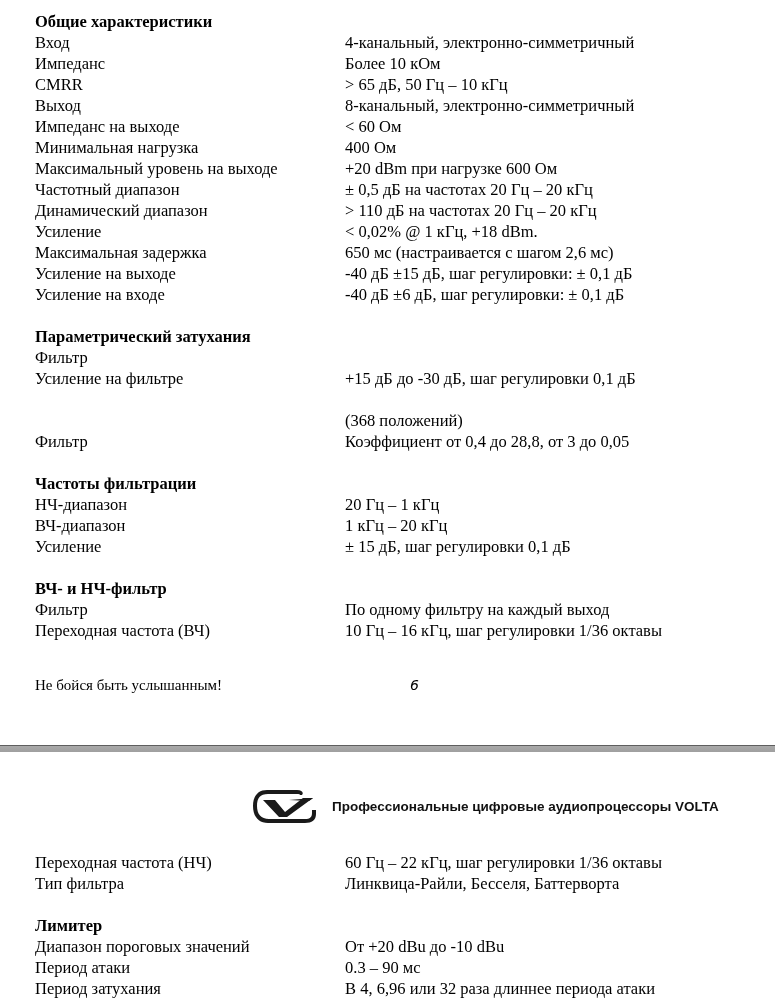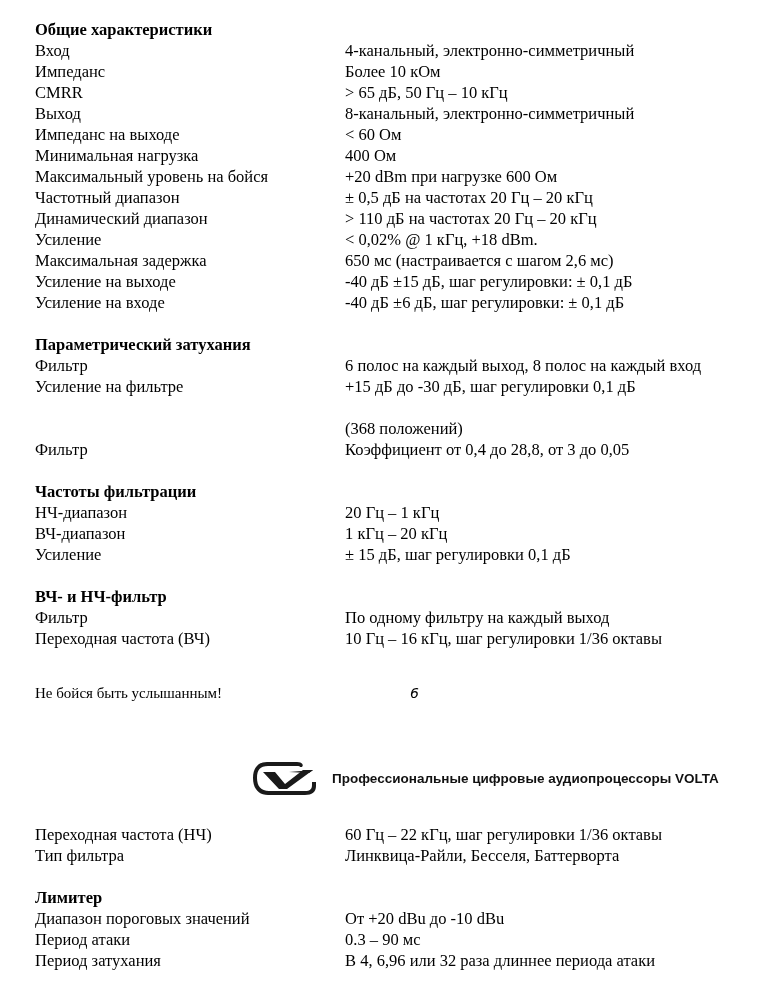--- a/index.html
+++ b/index.html
@@ -1,20 +1,20 @@
 <!DOCTYPE html>
 <html><head>
 <meta charset="utf-8">
 <style>
   html, body { margin: 0; padding: 0; background: #ffffff; }
   body { width: 775px; height: 1000px; position: relative; overflow: hidden;
          font-family: "Liberation Serif", serif; color: #000; }
   .page { position: absolute; left: 0; width: 775px; background: #fff; }
-  .page1 { top: 0; height: 745px; margin-top: 8px; }
-  .page2 { top: 740px; height: 212px; }
+  .page1 { top: 0; height: 745px; }
+  .page2 { top: 768px; height: 212px; }
   .row { position: absolute; left: 35px; width: 740px; height: 21px; font-size: 16.5px; line-height: 21px; white-space: nowrap; text-decoration: underline; }
   .row .k { position: absolute; left: 0; }
   .row .v { position: absolute; left: 310px; }
   .heading { position: absolute; left: 35px; font-size: 16.5px; line-height: 21px; font-weight: bold; white-space: nowrap; }
   .footer-motto { position: absolute; left: 35px; top: 675px; font-size: 15px; line-height: 20px; }
   .footer-page { position: absolute; left: 410px; top: 675px; font-family: "DejaVu Sans", sans-serif; font-size: 14px; font-style: italic; line-height: 20px; }
   .separator { position: absolute; left: 0; top: 745px; width: 775px; height: 7px;
                background: linear-gradient(#5e5e5e 0px, #5e5e5e 1px, #a9a9a9 1px, #9f9f9f 7px); }
   .brand { position: absolute; top: 18px; left: 253px; height: 40px; display: flex; align-items: center; }
   .brand svg { width: 66px; height: 40px; }
@@ -44,21 +44,21 @@
     </div>
   <div class="row" style="top:116px">
       <span class="k">Импеданс на выходе</span>
       <span class="v">&lt; 60 Ом</span>
     </div>
   <div class="row" style="top:137px">
       <span class="k">Минимальная нагрузка</span>
       <span class="v">400 Ом</span>
     </div>
   <div class="row" style="top:158px">
-      <span class="k">Максимальный уровень на бойся</span>
+      <span class="k">Максимальный уровень на выходе</span>
       <span class="v">+20 dBm при нагрузке 600 Ом</span>
     </div>
   <div class="row" style="top:179px">
       <span class="k">Частотный диапазон</span>
       <span class="v">± 0,5 дБ на частотах 20 Гц – 20 кГц</span>
     </div>
   <div class="row" style="top:200px">
       <span class="k">Динамический диапазон</span>
       <span class="v">&gt; 110 дБ на частотах 20 Гц – 20 кГц</span>
     </div>
@@ -75,21 +75,20 @@
       <span class="v">-40 дБ ±15 дБ, шаг регулировки: ± 0,1 дБ</span>
     </div>
   <div class="row" style="top:284px">
       <span class="k">Усиление на входе</span>
       <span class="v">-40 дБ ±6 дБ, шаг регулировки: ± 0,1 дБ</span>
     </div>
 
   <div class="heading" style="top:326px">Параметрический затухания</div>
   <div class="row" style="top:347px">
       <span class="k">Фильтр</span>
-      <span class="v">6 полос на каждый выход, 8 полос на каждый вход</span>
     </div>
   <div class="row" style="top:368px">
       <span class="k">Усиление на фильтре</span>
       <span class="v">+15 дБ до -30 дБ, шаг регулировки 0,1 дБ</span>
     </div>
   <div class="row" style="top:410px">
       <span class="k"></span>
       <span class="v">(368 положений)</span>
     </div>
   <div class="row" style="top:431px">

